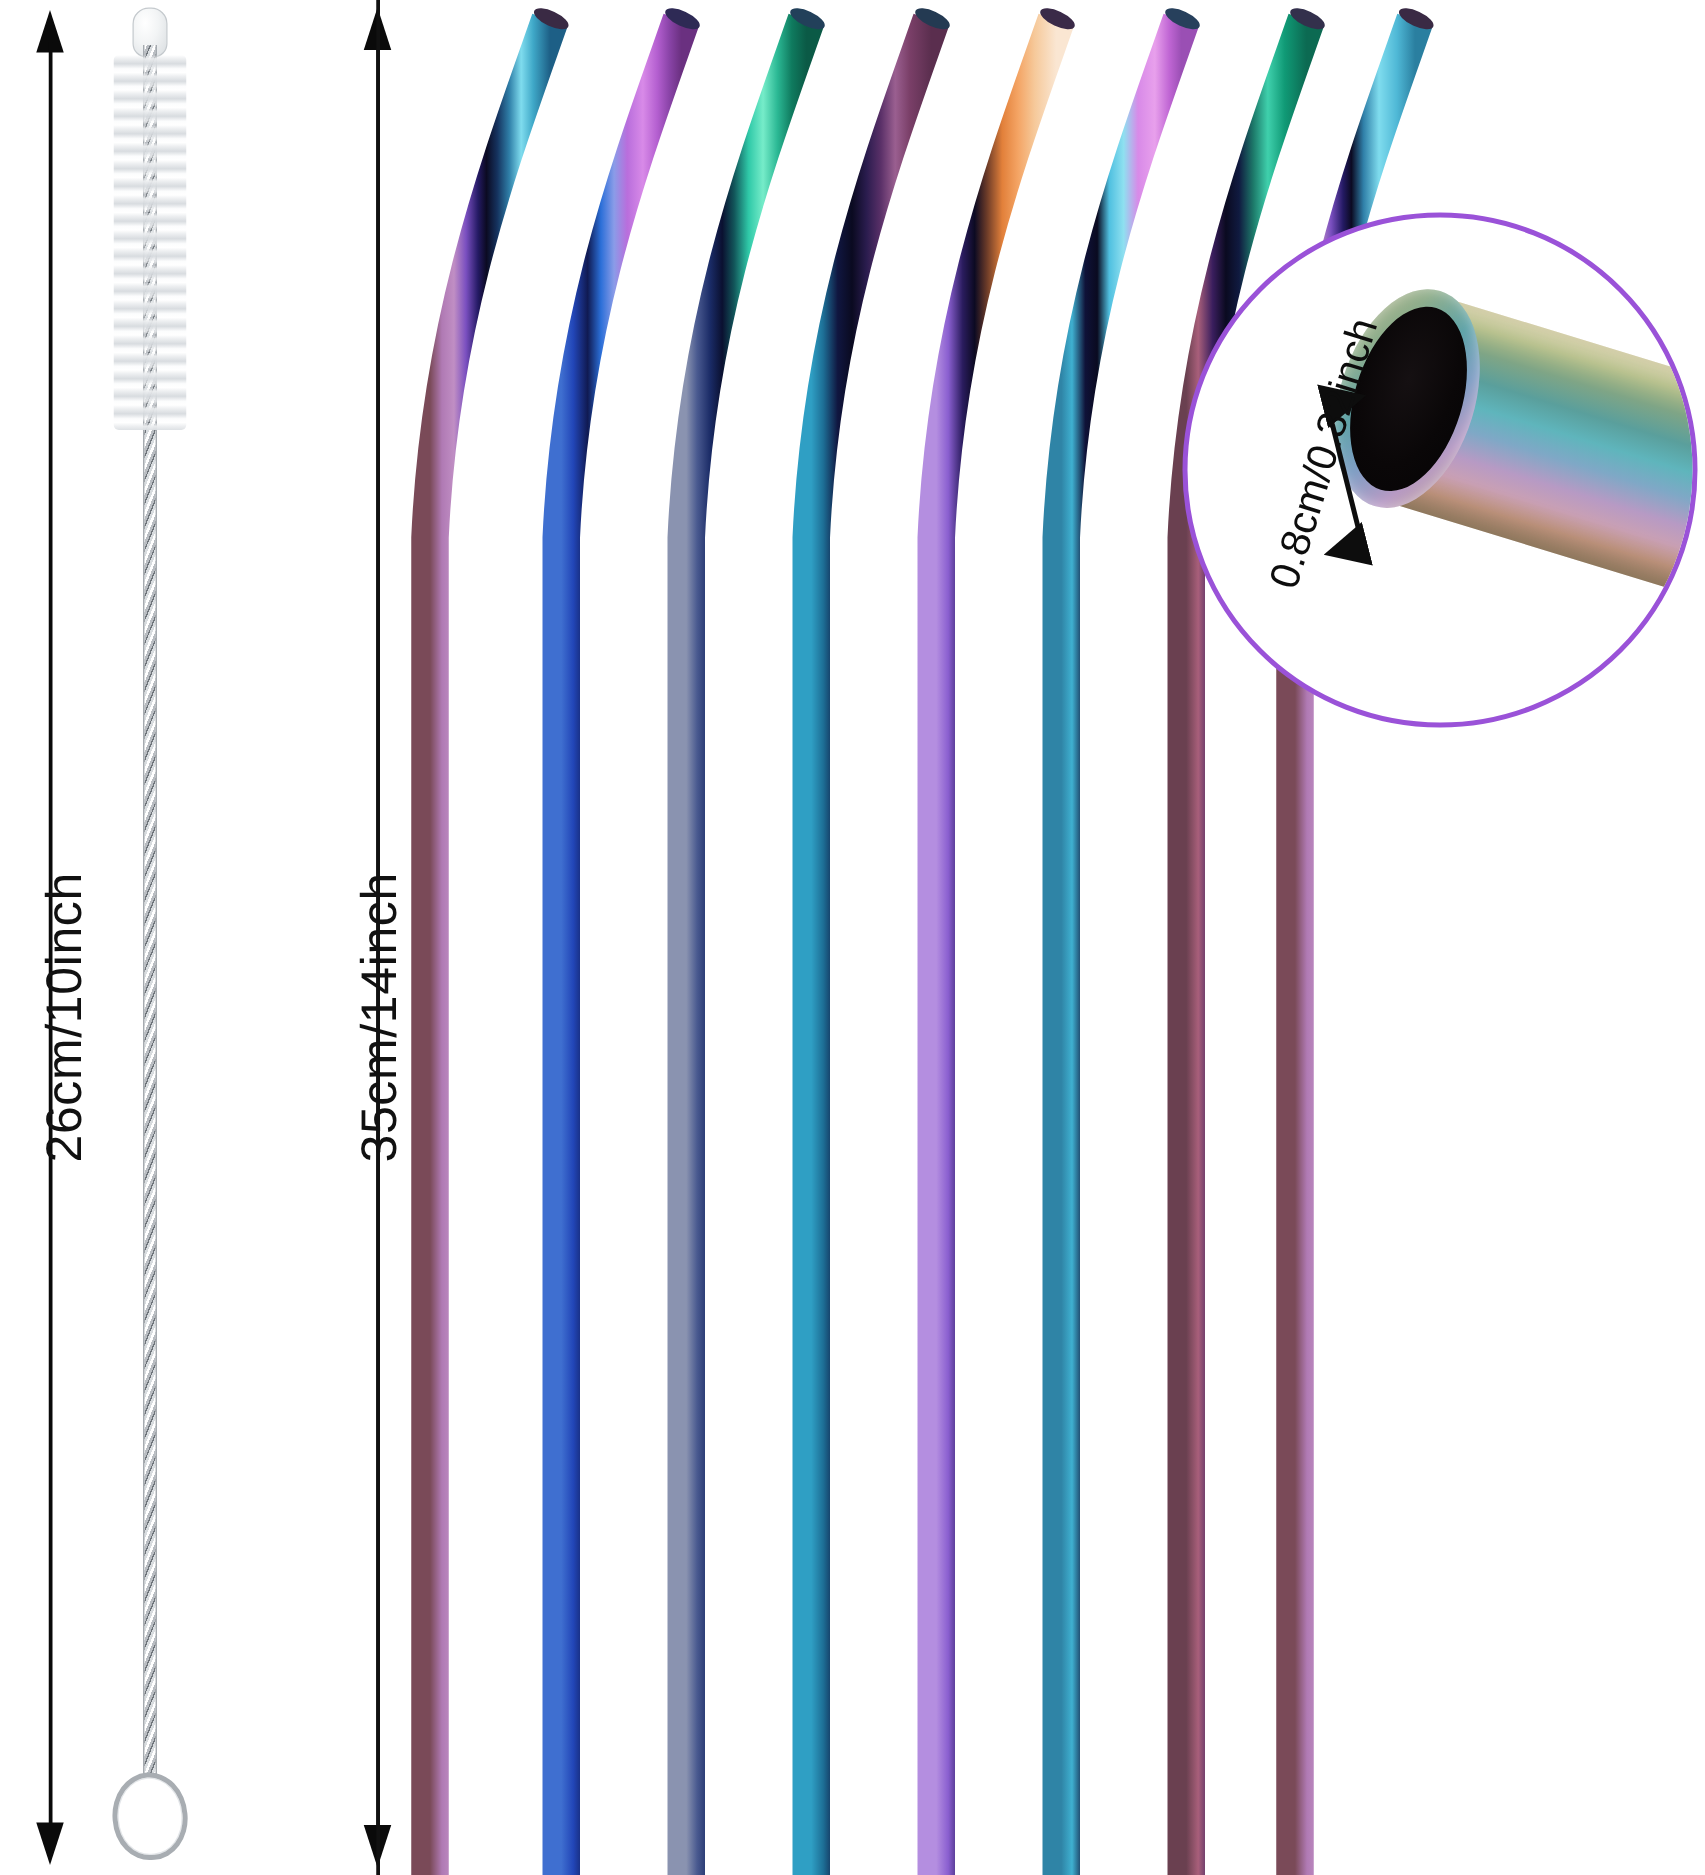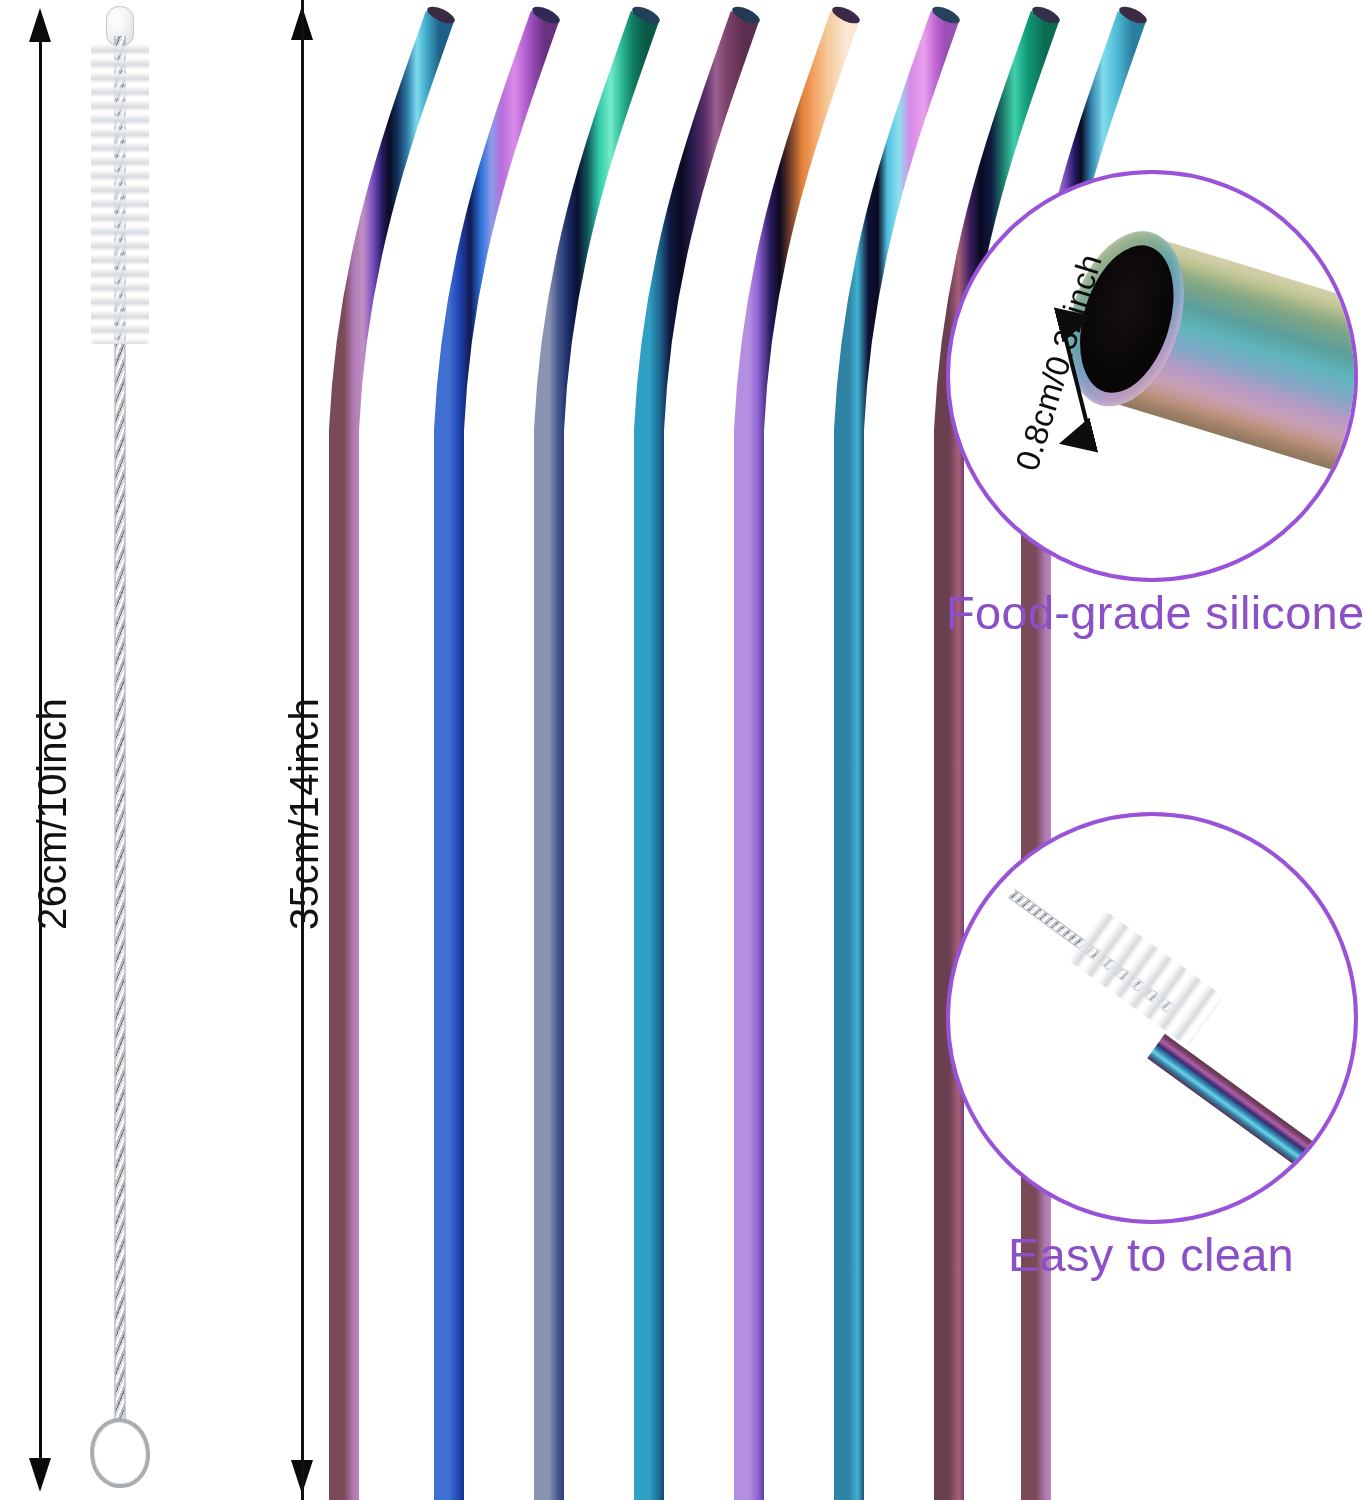--- a/index.html
+++ b/index.html
@@ -439,41 +439,16 @@
           <marker id="ah-dn" markerWidth="9" markerHeight="9" refX="4.5" refY="1" orient="auto">
             <path d="M4.5,9 L0,0 L9,0 Z" fill="#0d0d0d"></path>
           </marker>
         </defs>
         <line x1="112" y1="150" x2="140" y2="262" stroke="#0d0d0d" stroke-width="4" marker-start="url(#ah-up)" marker-end="url(#ah-dn)"></line>
       </svg>
 
       <div class="diam-label" style="left:58px; top:290px; transform: rotate(-73deg);">0.8cm/0.32inch</div>
     </div>
 
-    <div class="callout-caption" style="left:0; top:415px;">Food-grade silicone</div>
   </div>
 
-  <div class="callout" style="left:946px; top:812px; width:410px; height:520px;">
-
-    <div class="callout-circle" style="left:0; top:0; width:404px; height:404px;">
-
-      <div class="c2-strawwrap" style="left:206px; top:215px; width:210px; height:30px; transform: rotate(36deg);">
-        <div style="width:100%;height:100%;
-                    background: linear-gradient(to bottom,
-                      #5a3a44 0%, #7a3f6a 12%, #b05fa8 26%,
-                      #3a2a6e 42%, #2f8fb8 58%, #6fd0e8 70%,
-                      #2f7fa0 84%, #5a2e4e 100%);
-                    border-radius: 0 3px 3px 0;"></div>
-      </div>
-
-      <div class="c2-wirewrap" style="left:62px; top:72px; width:200px; height:9px; transform: rotate(36deg);">
-        <div class="c2-wire"></div>
-      </div>
-
-      <div class="c2-bristlewrap" style="left:118px; top:113px; width:148px; height:62px; transform: rotate(36deg) translateY(-50%);">
-        <div class="c2-bristles"></div>
-      </div>
-    </div>
-
-    <div class="callout-caption" style="left:0; top:415px;">Easy to clean</div>
-  </div>
 
 </div>
 
 </body></html>

